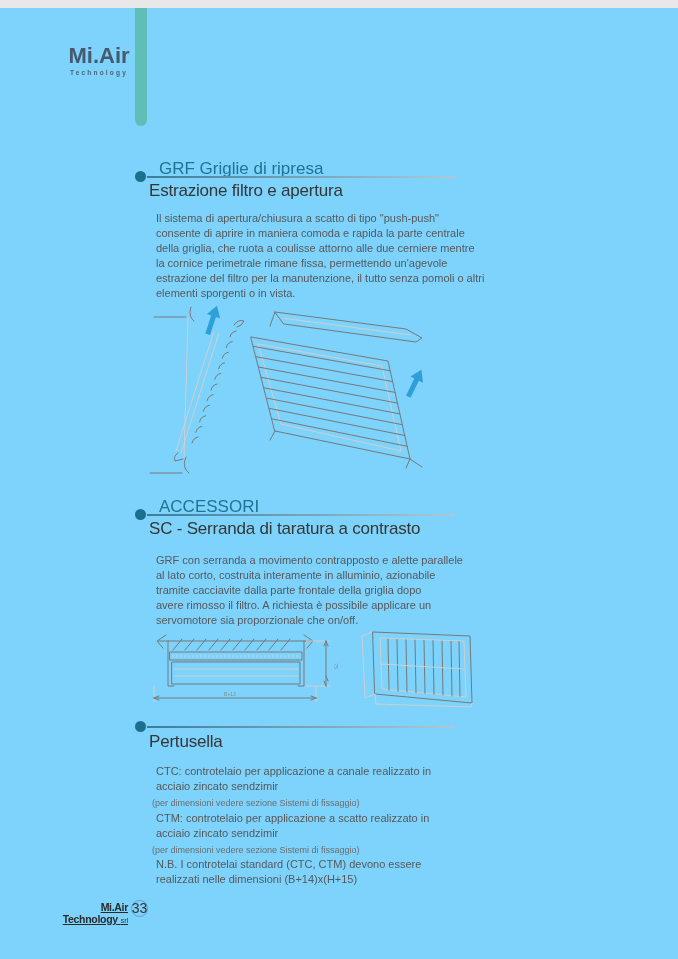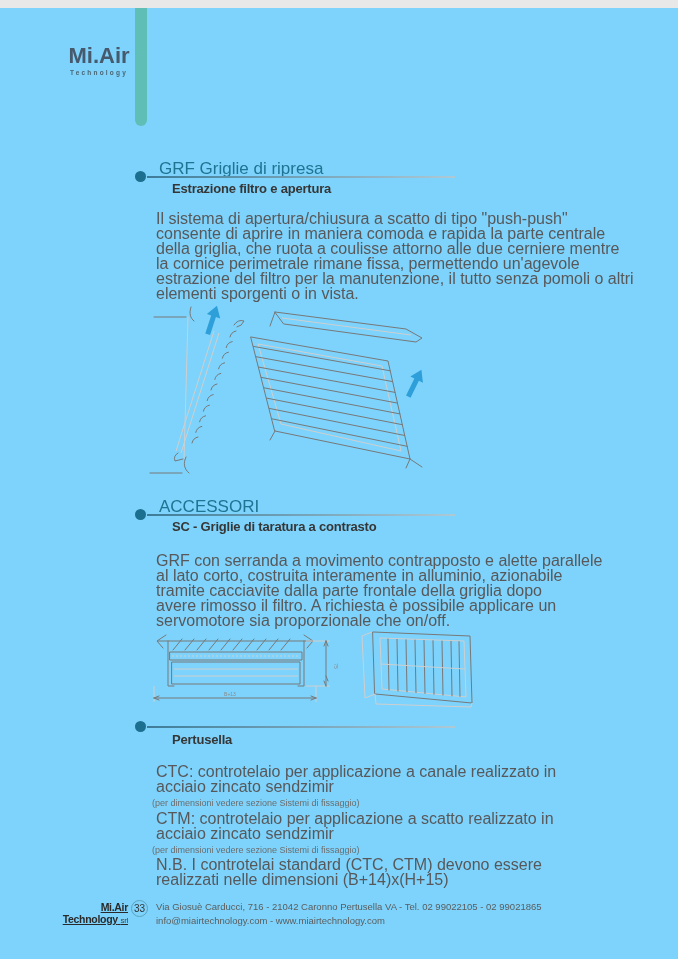--- a/index.html
+++ b/index.html
@@ -31,45 +31,45 @@
   }
   .sec-rule{
     position:absolute;left:147px;width:308px;height:2px;
     background:linear-gradient(to right,#3d7c99,#adc9d6);
   }
   .sec-dot{
     position:absolute;left:135px;width:11px;height:11px;border-radius:50%;
     background:#1c6f8e;
   }
   .sec-title{
-    position:absolute;left:172px;
-    font-size:13px;color:#363636;font-weight:700;letter-spacing:-0.2px;
+    position:absolute;left:149px;
+    font-size:17px;color:#363636;font-weight:400;letter-spacing:-0.2px;
   }
   .body-text{
     position:absolute;left:156px;
-    font-size:16px;line-height:15px;color:#58585a;
+    font-size:11px;line-height:15px;color:#58585a;
     white-space:pre-line;
   }
   .note-text{
     position:absolute;left:152px;
     font-size:9px;line-height:12px;color:#6d6d6d;
     white-space:pre-line;
   }
   figure{margin:0;padding:0;position:absolute;}
   svg{display:block;}
   
   .footer-company{
     position:absolute;left:46px;top:893px;width:82px;text-align:right;
     font-size:10.5px;font-weight:bold;color:#2a2a2a;letter-spacing:-0.3px;line-height:12px;text-decoration:underline;
   }
   .footer-company .suffix{font-size:8px;font-weight:normal;color:#444;}
   .footer-pageno{
     position:absolute;left:131px;top:892px;width:17px;height:17px;
     border:1px solid #5da3bc;border-radius:50%;
-    font-size:10px;color:#333;display:flex;align-items:center;justify-content:center;
+    font-size:14px;color:#333;display:flex;align-items:flex-end;justify-content:center;
     box-sizing:border-box;
   }
   .footer-address{
     position:absolute;left:156px;top:892px;
     font-size:9.5px;line-height:13.5px;color:#5c5c5c;
     white-space:pre-line;
   }
   .stroke{fill:none;stroke:#787878;stroke-width:1;stroke-linecap:round;stroke-linejoin:round;}
   .stroke-lt{fill:none;stroke:#cfcfcf;stroke-width:1;}
   .arrow{fill:#2e9fd8;}
@@ -149,21 +149,21 @@
         <g transform="translate(266,84) rotate(26)">
           <polygon class="arrow" points="0,-17 -7,-6 -2.5,-6 -2.5,13 2.5,13 2.5,-6 7,-6"></polygon>
         </g>
       </g>
     </svg>
   </figure>
 
   <div class="sec-label" style="top:489px">ACCESSORI</div>
   <div class="sec-rule" style="top:506px"></div>
   <div class="sec-dot" style="top:501px"></div>
-  <div class="sec-title" style="top:511px">SC - Griglie di taratura a contrasto</div>
+  <div class="sec-title" style="top:511px">SC - Serranda di taratura a contrasto</div>
   <div class="body-text" style="top:545px">GRF con serranda a movimento contrapposto e alette parallele
 al lato corto, costruita interamente in alluminio, azionabile
 tramite cacciavite dalla parte frontale della griglia dopo
 avere rimosso il filtro. A richiesta è possibile applicare un
 servomotore sia proporzionale che on/off.</div>
 
   <figure style="left:148px;top:620px">
     <svg width="330" height="88" viewBox="0 0 330 88">
 
       <g>
@@ -237,16 +237,14 @@
   <div class="body-text" style="top:849px">N.B. I controtelai standard (CTC, CTM) devono essere
 realizzati nelle dimensioni (B+14)x(H+15)</div>
 
   <div class="footer-company">
     <span>Mi.Air Technology</span>
     <span class="suffix">srl</span>
   </div>
   <div class="footer-pageno">
     <span>33</span>
   </div>
-  <div class="footer-address">Via Giosuè Carducci, 716 - 21042 Caronno Pertusella VA - Tel. 02 99022105 - 02 99021865
-info@miairtechnology.com - www.miairtechnology.com</div>
 
 </div>
 
 </body></html>

